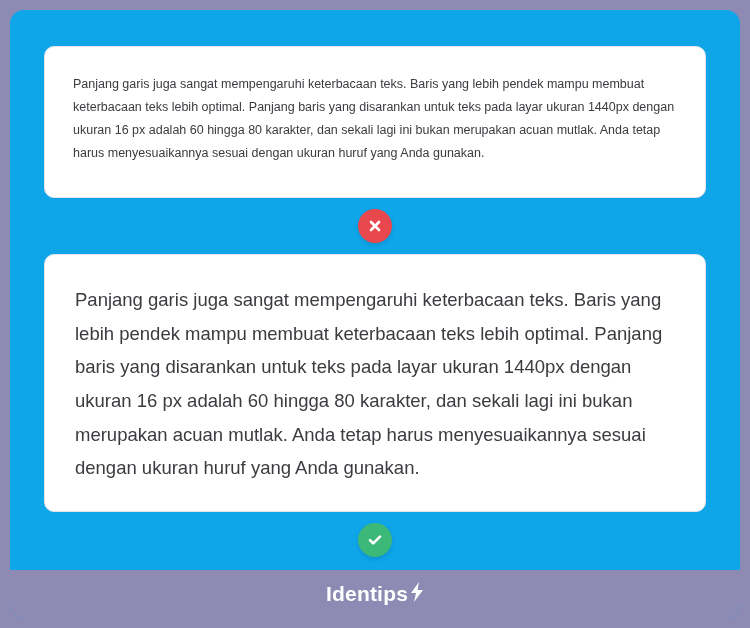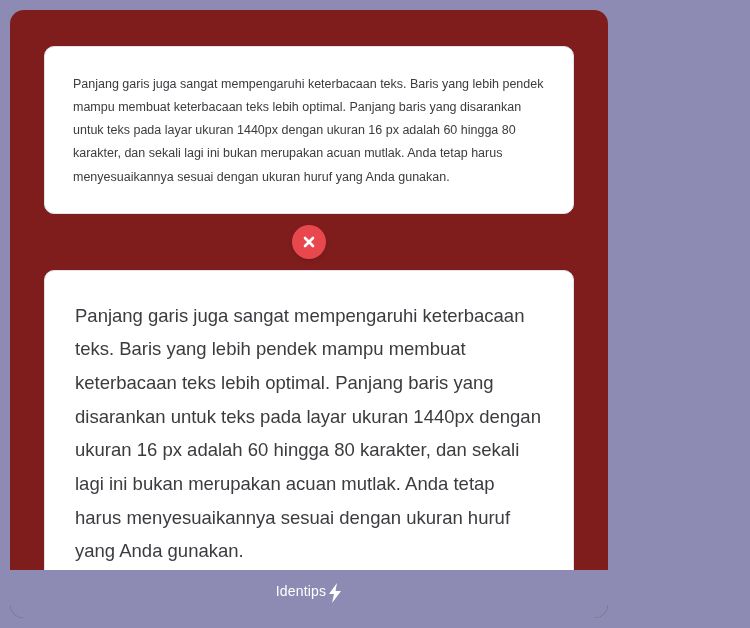--- a/index.html
+++ b/index.html
@@ -10,23 +10,23 @@
     width: 750px;
     height: 628px;
     background: #8d8ab4;
     font-family: "Liberation Sans", sans-serif;
     overflow: hidden;
   }
   .card {
     position: absolute;
     left: 10px;
     top: 10px;
-    width: 598px;
+    width: 730px;
     height: 608px;
-    background: #7f1d1d;
+    background: #0ea5e9;
     border-radius: 14px;
     box-sizing: border-box;
     overflow: hidden;
   }
   .content {
     position: absolute;
     left: 0;
     top: 0;
     right: 0;
     bottom: 48px;
@@ -86,25 +86,25 @@
     right: 0;
     bottom: 0;
     height: 48px;
     background: #8d8ab4;
     display: flex;
     align-items: center;
     justify-content: center;
   }
   .brand {
     color: #ffffff;
-    font-size: 14px;
-    font-weight: normal;
+    font-size: 21px;
+    font-weight: bold;
     letter-spacing: 0.2px;
     display: flex;
-    align-items: flex-start;
+    align-items: center;
   }
   .brand-mark {
     display: inline-block;
     margin-left: 2px;
   }
 </style>
 </head>
 <body>
 
 <div class="card">

